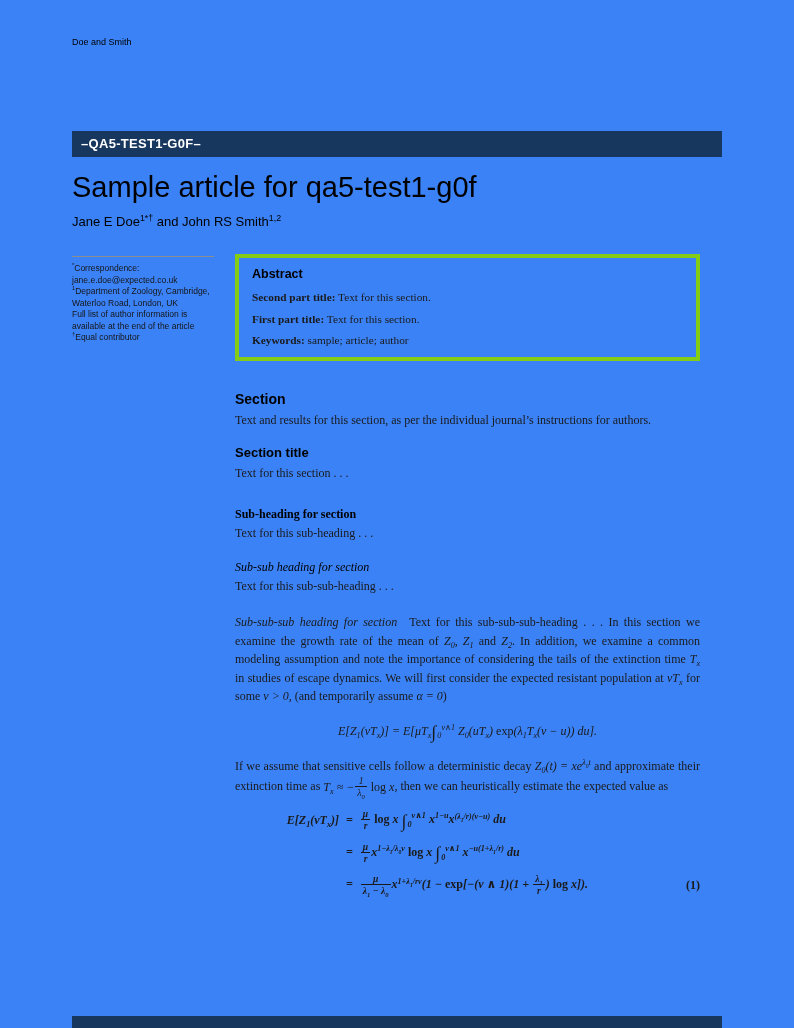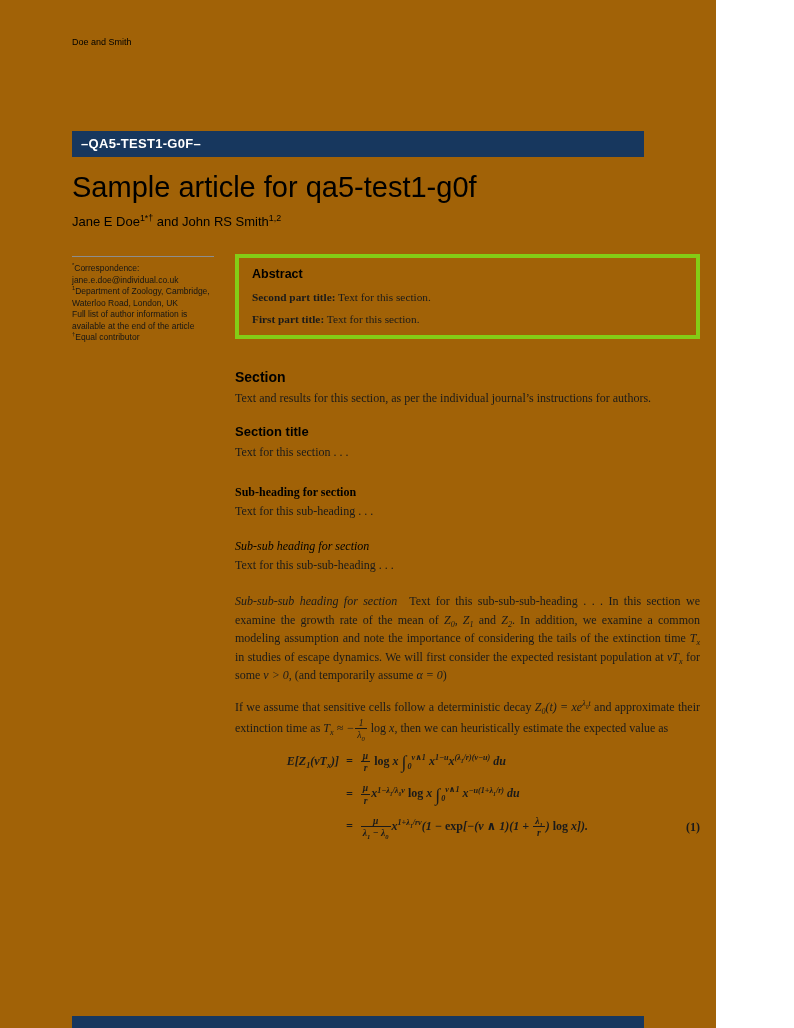--- a/index.html
+++ b/index.html
@@ -1,16 +1,16 @@
 <!DOCTYPE html>
 <html><head>
 <meta charset="utf-8">
 <style>
   html,body{margin:0;padding:0;background:#ffffff;}
-  .page{position:relative;width:716px;height:1028px;background:#a16207;overflow:hidden;
+  .page{position:relative;width:794px;height:1028px;background:#3b82f6;overflow:hidden;
         font-family:"Liberation Serif","DejaVu Serif",serif;color:#1a1a1a;}
   .inner{padding:0 72px;}
 
   .running-head{padding-top:37px;font:400 9px "Liberation Sans","DejaVu Sans",sans-serif;color:#000;}
 
   .banner{margin-top:84px;height:26px;background:#17375e;color:#fff;
           font:700 13px/26px "Liberation Sans","DejaVu Sans",sans-serif;
           padding-left:9px;box-sizing:border-box;letter-spacing:.3px;}
 
   .title{margin:14px 0 0;font:400 29px/1.12 "Liberation Sans","DejaVu Sans",sans-serif;color:#000;}
@@ -70,56 +70,61 @@
 
     <h1 class="title">Sample article for qa5-test1-g0f</h1>
 
     <div class="authors">Jane E Doe<sup>1*†</sup> and John RS Smith<sup>1,2</sup></div>
 
     <div class="layout">
 
       <aside class="sidebar">
         <hr class="side-rule">
         <div class="side-line"><sup>*</sup>Correspondence:</div>
-        <div class="side-line">jane.e.doe@individual.co.uk</div>
+        <div class="side-line">jane.e.doe@expected.co.uk</div>
         <div class="side-line"><sup>1</sup>Department of Zoology, Cambridge, Waterloo Road, London, UK</div>
         <div class="side-line">Full list of author information is available at the end of the article</div>
         <div class="side-line"><sup>†</sup>Equal contributor</div>
       </aside>
 
       <div class="main">
 
         <section class="abstract-box">
           <div class="abstract-heading">Abstract</div>
           <p class="ab-line">
             <span class="ab-label">Second part title:</span>
             <span>Text for this section.</span>
           </p>
           <p class="ab-line">
             <span class="ab-label">First part title:</span>
             <span>Text for this section.</span>
+          </p>
+          <p class="ab-line">
+            <span class="ab-label">Keywords:</span>
+            <span>sample; article; author</span>
           </p>
         </section>
 
         <h2 class="h1s">Section</h2>
         <p class="body-para">Text and results for this section, as per the individual journal’s instructions for authors.</p>
 
         <h2 class="h2s">Section title</h2>
         <p class="body-para">Text for this section . . .</p>
 
         <h3 class="h3s">Sub-heading for section</h3>
         <p class="body-para">Text for this sub-heading . . .</p>
 
         <h4 class="h4s">Sub-sub heading for section</h4>
         <p class="body-para">Text for this sub-sub-heading . . .</p>
 
         <p class="body-para mt18">
           <i class="runin-head">Sub-sub-sub heading for section</i><span>Text for this sub-sub-sub-heading . . . In this section we examine the growth rate of the mean of <span class="mi">Z<sub>0</sub></span>, <span class="mi">Z<sub>1</sub></span> and <span class="mi">Z<sub>2</sub></span>. In addition, we examine a common modeling assumption and note the importance of considering the tails of the extinction time <span class="mi">T<sub>x</sub></span> in studies of escape dynamics. We will first consider the expected resistant population at <span class="mi">vT<sub>x</sub></span> for some <span class="mi">v &gt; 0</span>, (and temporarily assume <span class="mi">α = 0</span>)</span>
         </p>
 
+        <div class="eq-display">E[Z<sub>1</sub>(vT<sub>x</sub>)] = E[μT<sub>x</sub><span class="int">∫</span><sub>0</sub><sup>v∧1</sup> Z<sub>0</sub>(uT<sub>x</sub>) <span class="rm">exp</span>(λ<sub>1</sub>T<sub>x</sub>(v − u)) du].</div>
 
         <p class="body-para mt14">If we assume that sensitive cells follow a deterministic decay <span class="mi">Z<sub>0</sub>(t) = xe<sup>λ<sub>0</sub>t</sup></span> and approximate their extinction time as <span class="mi">T<sub>x</sub> ≈ −<span class="frac"><span class="fn">1</span><span class="fd">λ<sub>0</sub></span></span> <span class="rm">log</span> x</span>, then we can heuristically estimate the expected value as</p>
 
         <div class="eq-block">
           <div class="eqrow">
             <span class="eq-lhs">E[Z<sub>1</sub>(vT<sub>x</sub>)]</span>
             <span class="eq-rel">=</span>
             <span class="eq-rhs"><span class="frac"><span class="fn">μ</span><span class="fd">r</span></span> <span class="rm">log</span> x <span class="int">∫</span><sub>0</sub><sup>v∧1</sup> x<sup>1−u</sup>x<sup>(λ<sub>1</sub>/r)(v−u)</sup> du</span>
             <span class="eq-number"></span>
           </div>

